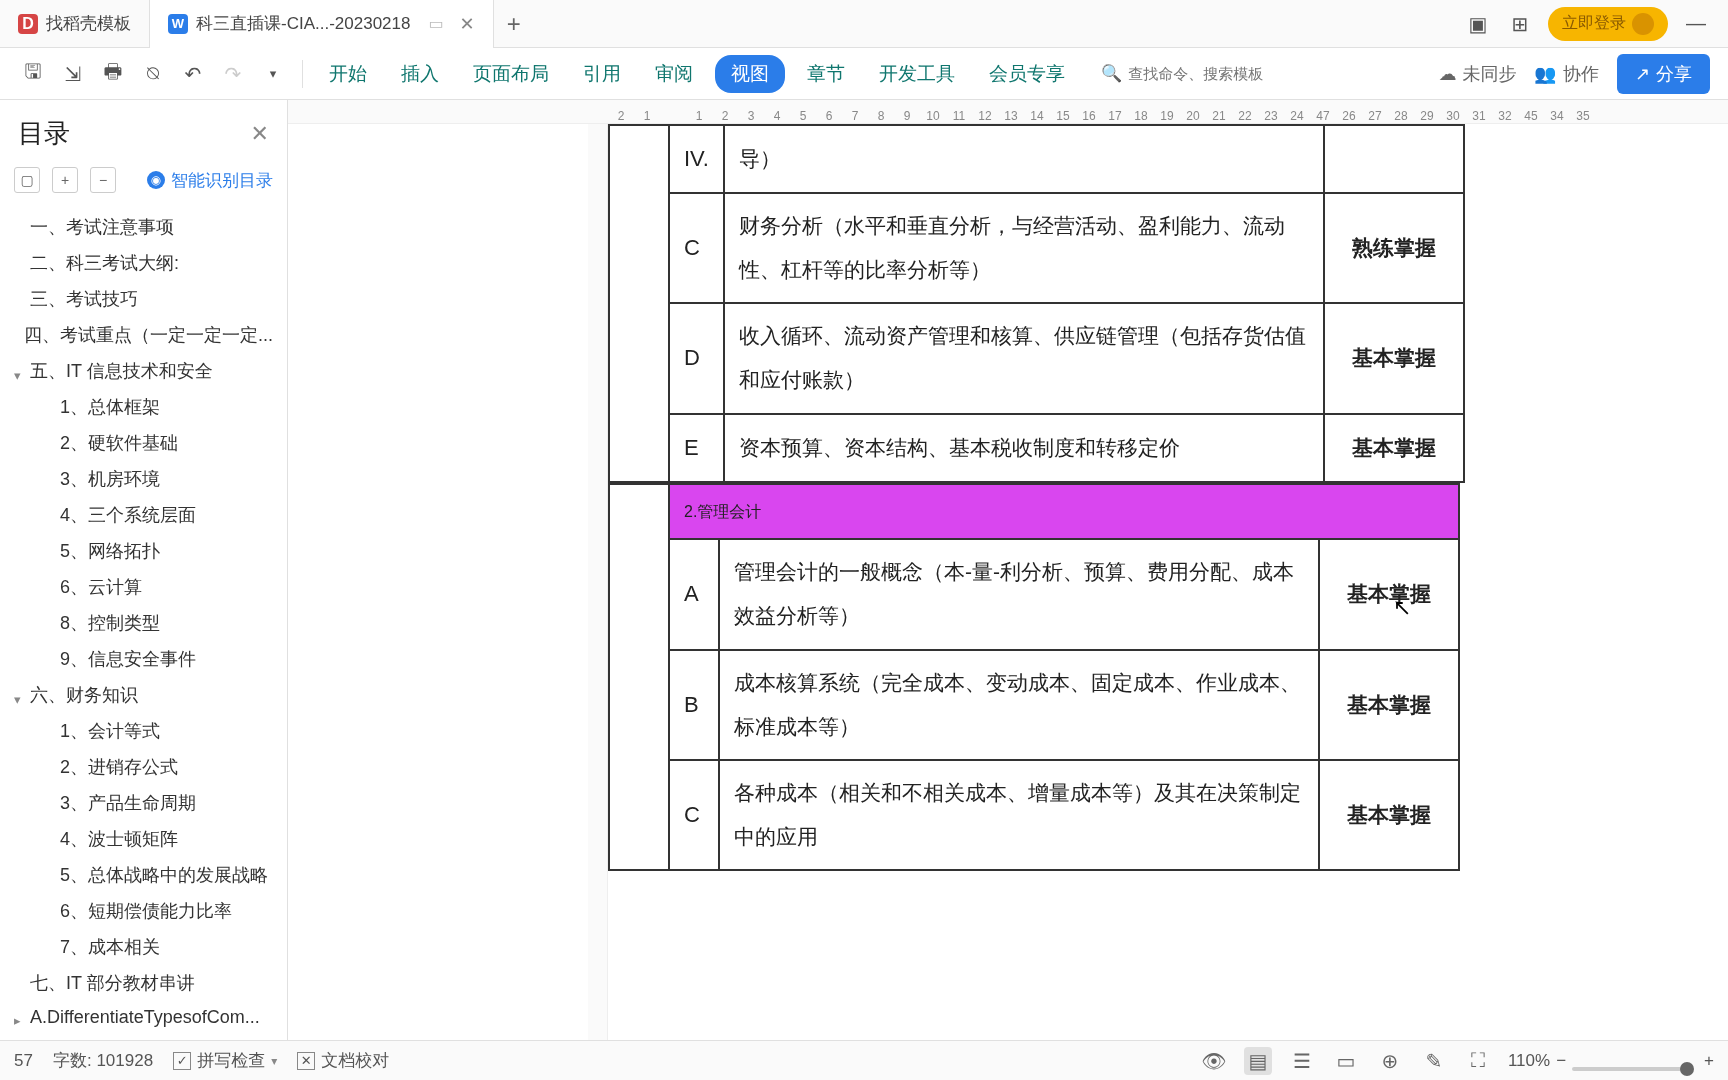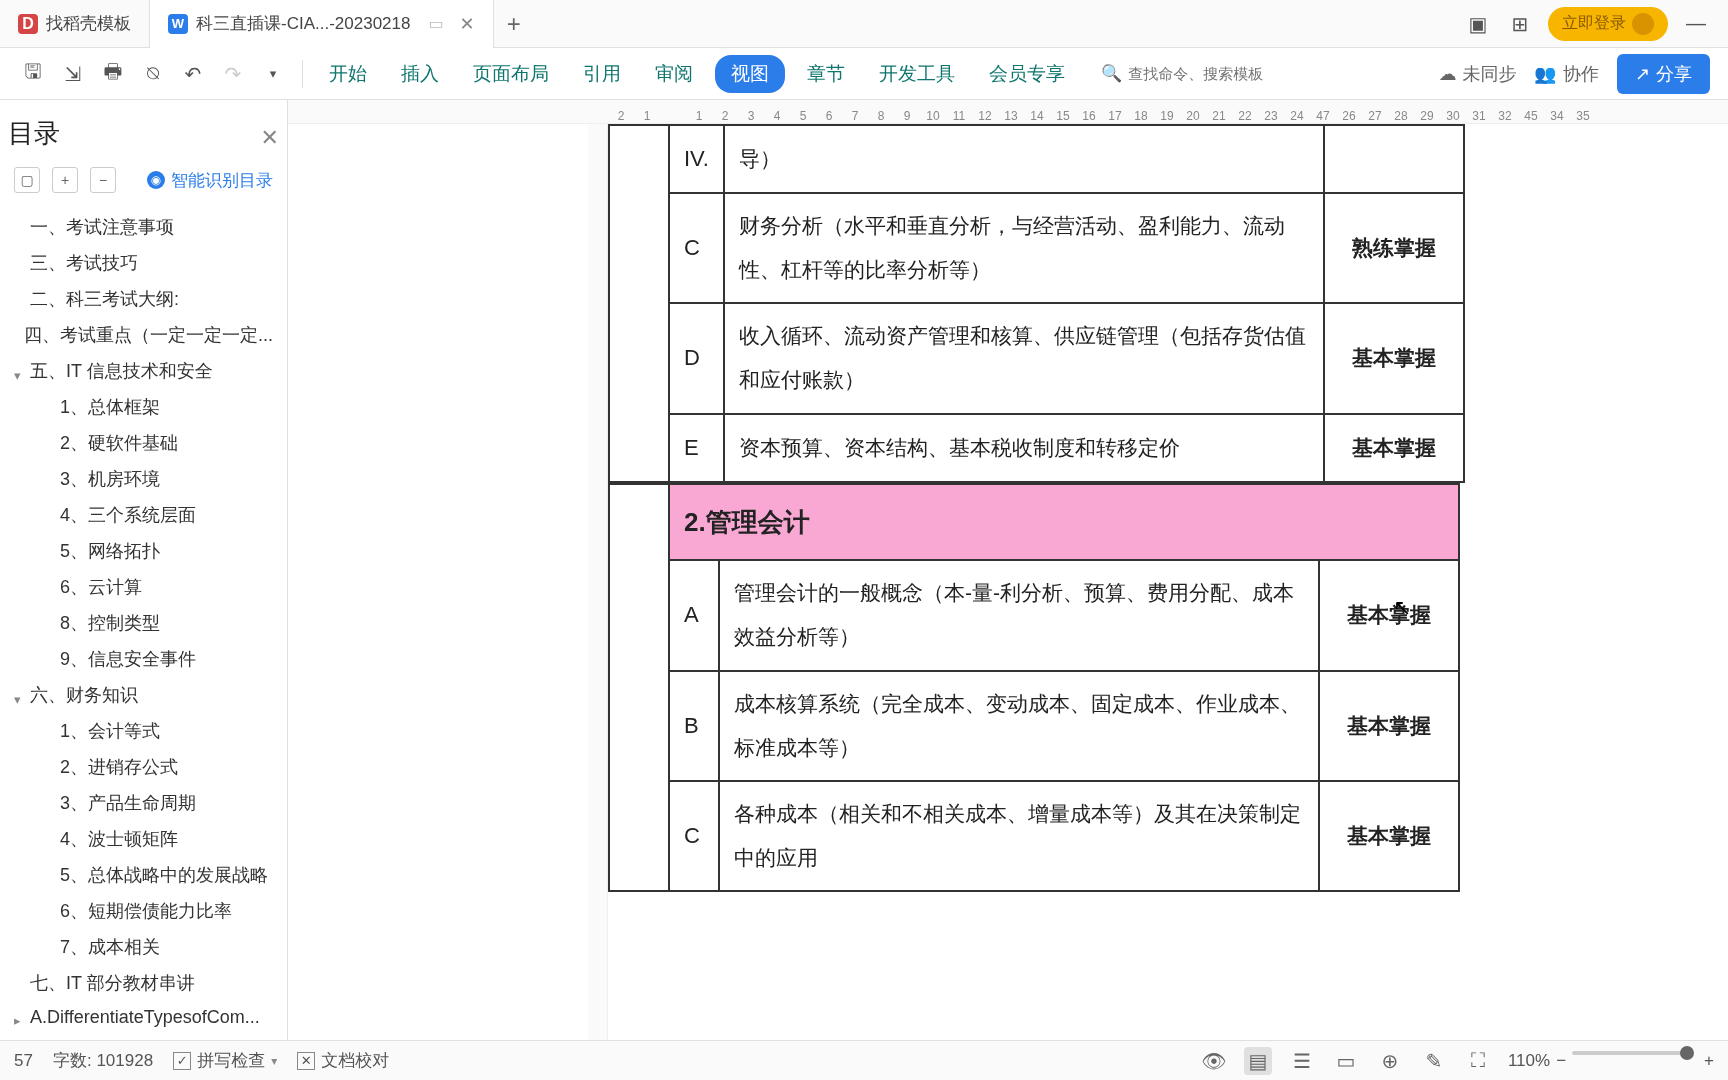--- a/index.html
+++ b/index.html
@@ -23,21 +23,21 @@
 .tb-sep{width:1px;height:28px;background:#e0e0e0;margin:0 4px}
 .menu-item{padding:6px 12px;color:#0f766e;font-size:19px;cursor:pointer}
 .menu-item.active{background:#2b7de9;color:#fff;border-radius:16px;padding:6px 16px}
 .search-wrap{display:flex;align-items:center;gap:6px;color:#999;font-size:17px;margin-left:14px}
 .search-wrap input{border:none;outline:none;font-size:15px;width:180px;color:#999}
 .tb-right{margin-left:auto;display:flex;align-items:center;gap:18px}
 .tb-link{display:flex;align-items:center;gap:6px;color:#666;font-size:18px;cursor:pointer}
 .share-btn{background:#2b7de9;color:#fff;padding:8px 18px;border-radius:6px;font-size:18px;display:flex;align-items:center;gap:6px;cursor:pointer}
 .body{flex:1;display:flex;overflow:hidden}
 .sidebar{width:288px;border-right:1px solid #e0e0e0;background:#fff;display:flex;flex-direction:column}
-.sb-head{display:flex;align-items:flex-end;padding:16px 8px 10px}
+.sb-head{display:flex;align-items:center;padding:16px 18px 10px}
 .sb-title{font-size:26px;color:#222;flex:1}
 .sb-close{font-size:22px;color:#888;cursor:pointer}
 .sb-tools{display:flex;align-items:center;gap:12px;padding:6px 14px 12px}
 .sb-tool{width:26px;height:26px;border:1px solid #ccc;border-radius:3px;display:flex;align-items:center;justify-content:center;font-size:14px;color:#666;cursor:pointer}
 .smart-link{margin-left:auto;display:flex;align-items:center;gap:6px;color:#2b7de9;font-size:17px;cursor:pointer}
 .smart-link .dot{width:18px;height:18px;border-radius:50%;background:#2b7de9;color:#fff;display:flex;align-items:center;justify-content:center;font-size:12px}
 .toc{flex:1;overflow-y:auto;padding:4px 0}
 .toc-item{padding:6px 14px;font-size:18px;color:#333;cursor:pointer;white-space:nowrap;overflow:hidden;text-overflow:ellipsis;display:flex;align-items:flex-end}
 .toc-item.l1{padding-left:14px}
 .toc-item.l2{padding-left:44px}
@@ -45,28 +45,28 @@
 .page{flex:1;background:#fff;position:relative;overflow:hidden}
 .ruler{height:24px;background:#fafafa;border-bottom:1px solid #eee;display:flex;align-items:flex-end;padding-left:320px;font-size:12px;color:#888;gap:0;position:relative}
 .ruler span{width:26px;text-align:center}
 .doc-area{padding:0 0 0 320px;position:relative}
 .vruler{position:absolute;left:300px;top:24px;bottom:0;width:20px;background:#fafafa;border-right:1px solid #eee}
 table.content{border-collapse:collapse;margin:0;font-size:21px;color:#222;line-height:2.1}
 table.content td,table.content th{border:2px solid #333;padding:10px 14px;vertical-align:middle}
 table.content .letter{width:50px;text-align:left;font-size:22px}
 table.content .desc{width:600px}
 table.content .level{width:140px;text-align:center;font-weight:bold}
-.sect-head{background:#f9a8d4;font-weight:bold;font-size:26px;padding:14px 18px}
+.sect-head{background:#d946ef;font-weight:normal;font-size:16px;padding:14px 18px}
 .t2{margin-top:30px}
 .partial td{border-top:none}
 .statusbar{position:absolute;bottom:0;left:0;right:0;height:40px;background:#fafafa;border-top:1px solid #e0e0e0;display:flex;align-items:center;padding:0 14px;font-size:17px;color:#555;gap:20px}
 .sb-right{margin-left:auto;display:flex;align-items:center;gap:16px}
 .sb-ic{width:28px;height:28px;display:flex;align-items:center;justify-content:center;color:#666;font-size:20px;cursor:pointer}
 .sb-ic.active{background:#e0e0e0;border-radius:4px}
-.zoom{display:flex;align-items:flex-start;gap:6px}
+.zoom{display:flex;align-items:flex-end;gap:6px}
 .slider{width:120px;height:4px;background:#ccc;border-radius:2px;position:relative}
 .slider .knob{width:14px;height:14px;border-radius:50%;background:#666;position:absolute;right:-2px;top:-5px}
 .chk{display:flex;align-items:center;gap:6px}
 .chk .box{width:18px;height:18px;border:1.5px solid #888;display:flex;align-items:center;justify-content:center;font-size:13px;color:#555}
 .cursor-img{position:absolute;pointer-events:none;font-size:22px;color:#000}
 .toc::-webkit-scrollbar{width:8px}
 .toc::-webkit-scrollbar-thumb{background:#ccc;border-radius:4px}
 </style>
 </head>
 <body>
@@ -148,25 +148,25 @@
           <span>智能识别目录</span>
         </span>
       </div>
       <div class="toc" id="toc">
           <div class="toc-item l1">
             <span class="caret"></span>
             <span>一、考试注意事项</span>
           </div>
           <div class="toc-item l1">
             <span class="caret"></span>
+            <span>二、科三考试大纲:</span>
+          </div>
+          <div class="toc-item l1">
+            <span class="caret"></span>
             <span>三、考试技巧</span>
-          </div>
-          <div class="toc-item l1">
-            <span class="caret"></span>
-            <span>二、科三考试大纲:</span>
           </div>
           <div class="toc-item l1">
             <span class="caret"></span>
             <span>四、考试重点（一定一定一定...</span>
           </div>
           <div class="toc-item l1">
             <span class="caret">▾</span>
             <span>五、IT 信息技术和安全</span>
           </div>
           <div class="toc-item l2">

